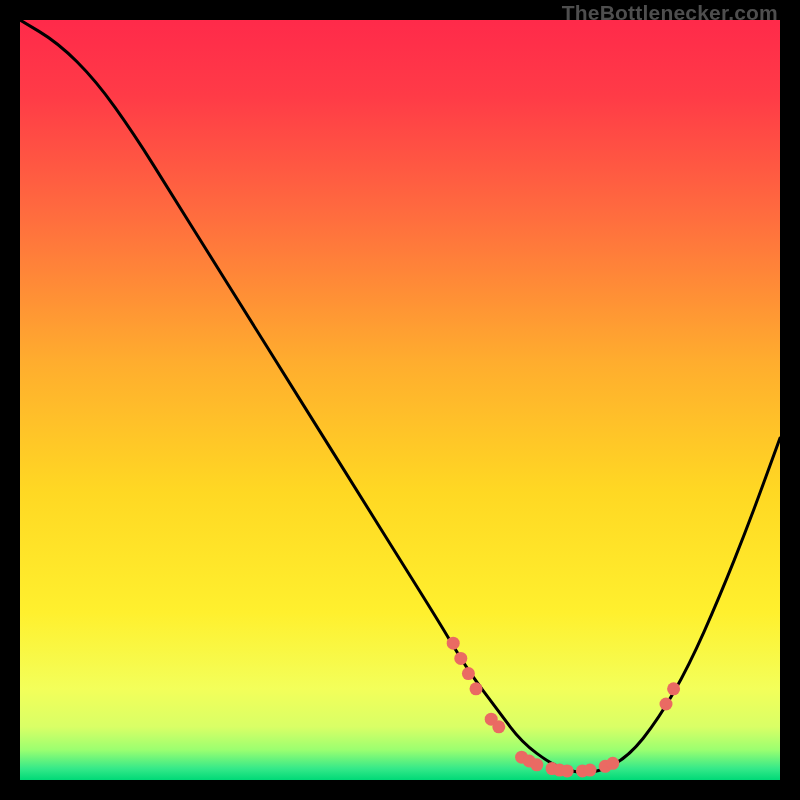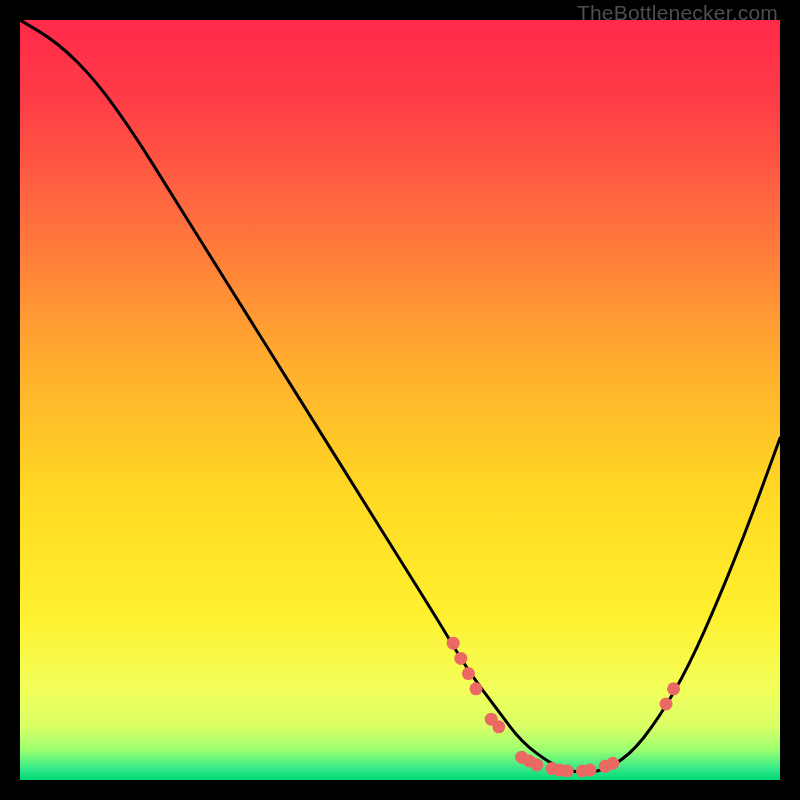--- a/index.html
+++ b/index.html
@@ -25,21 +25,21 @@
     top: 0;
     width: 760px;
     height: 760px;
   }
   .watermark {
     position: absolute;
     top: 1px;
     right: 22px;
     color: #4e4e4e;
     font-size: 21px;
-    font-weight: 400;
+    font-weight: 700;
     letter-spacing: 0.2px;
     user-select: none;
   }
 </style>
 </head>
 <body>
 
 <div class="frame">
   <svg class="plot-area" viewBox="0 0 760 760" preserveAspectRatio="none">
     <defs>

